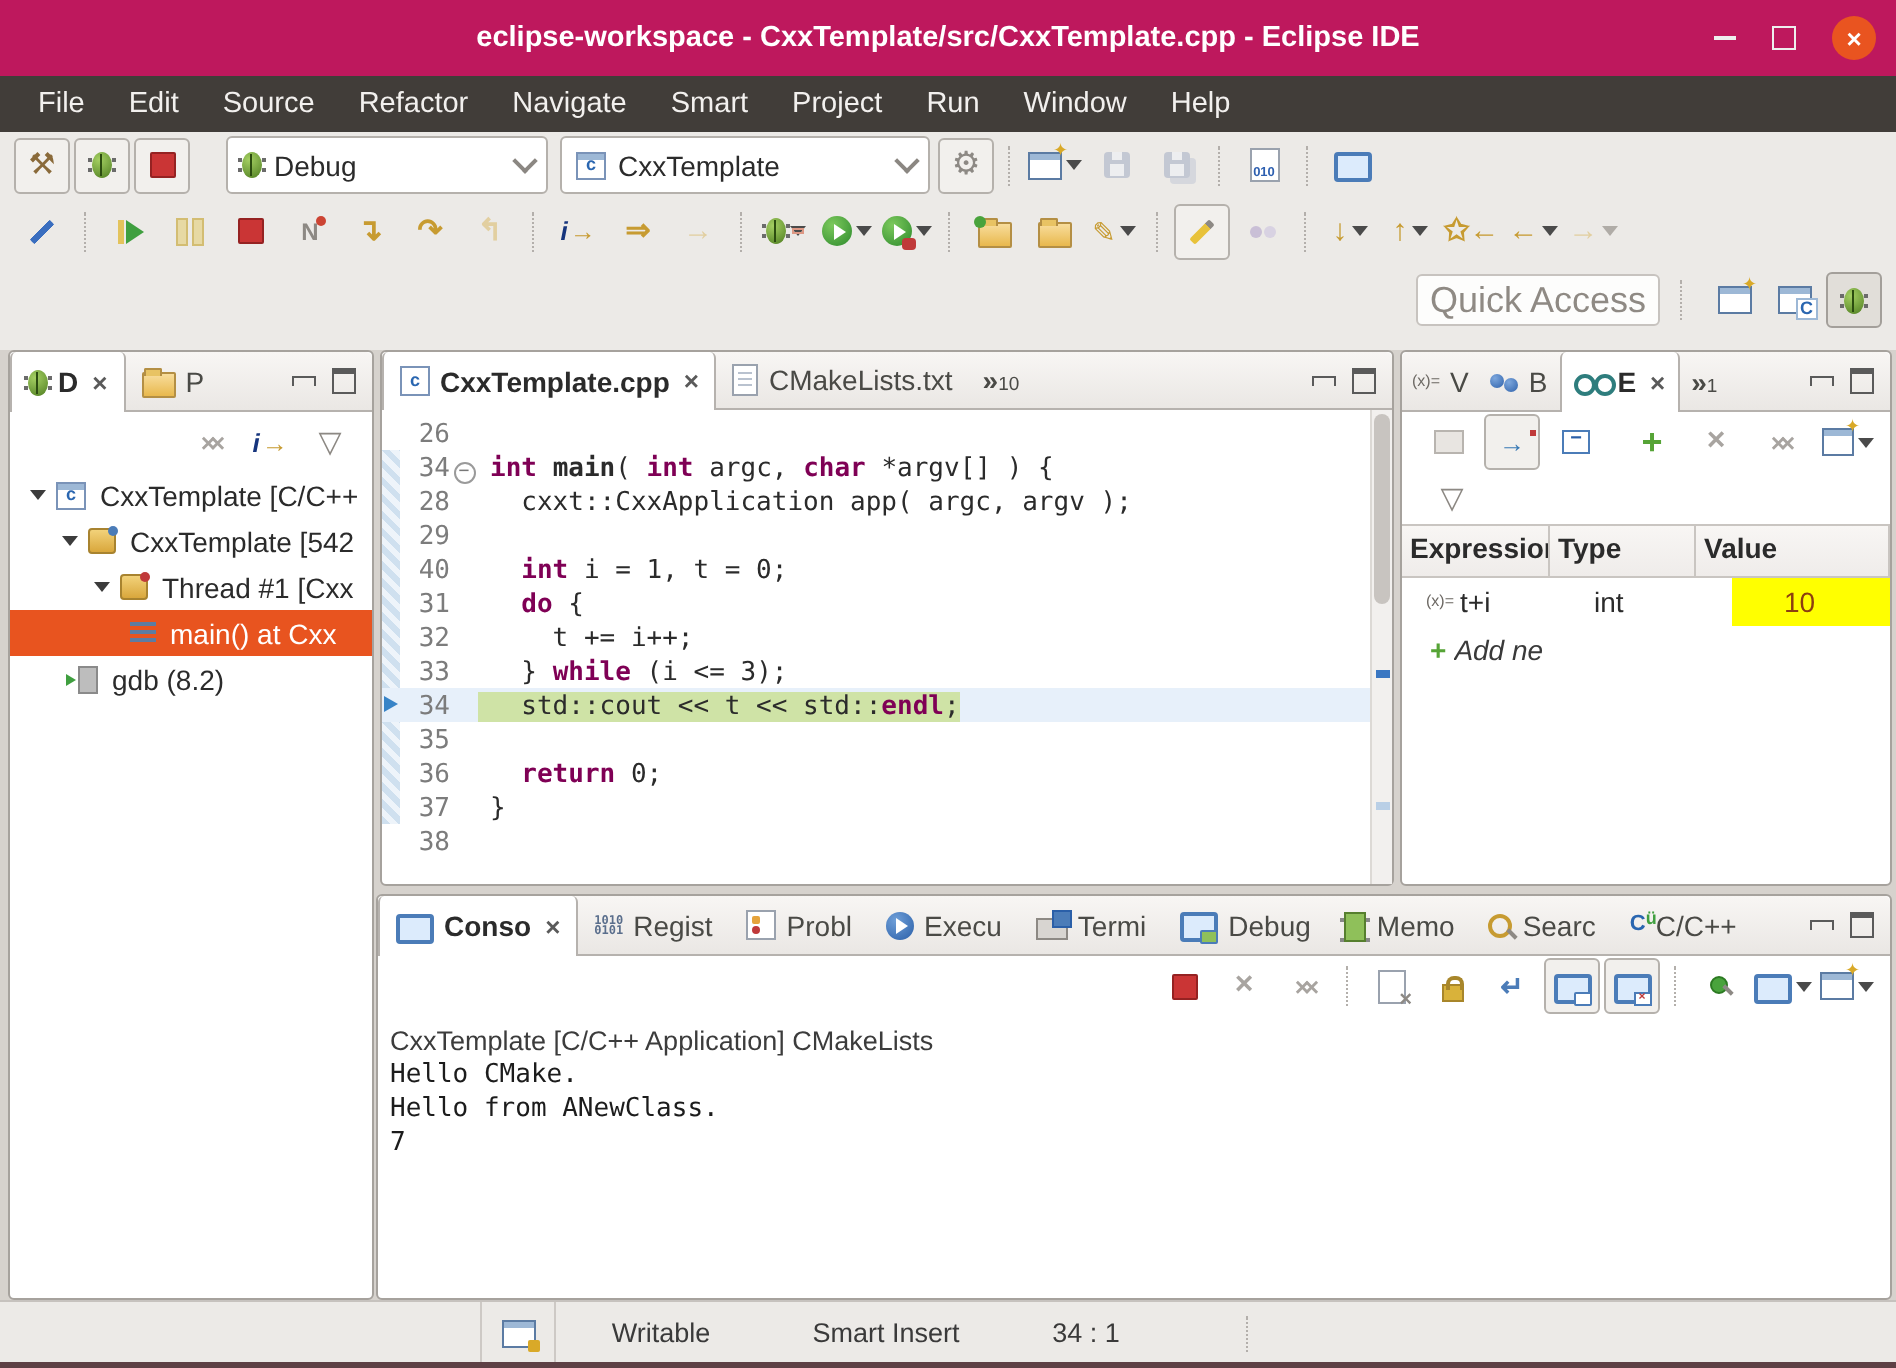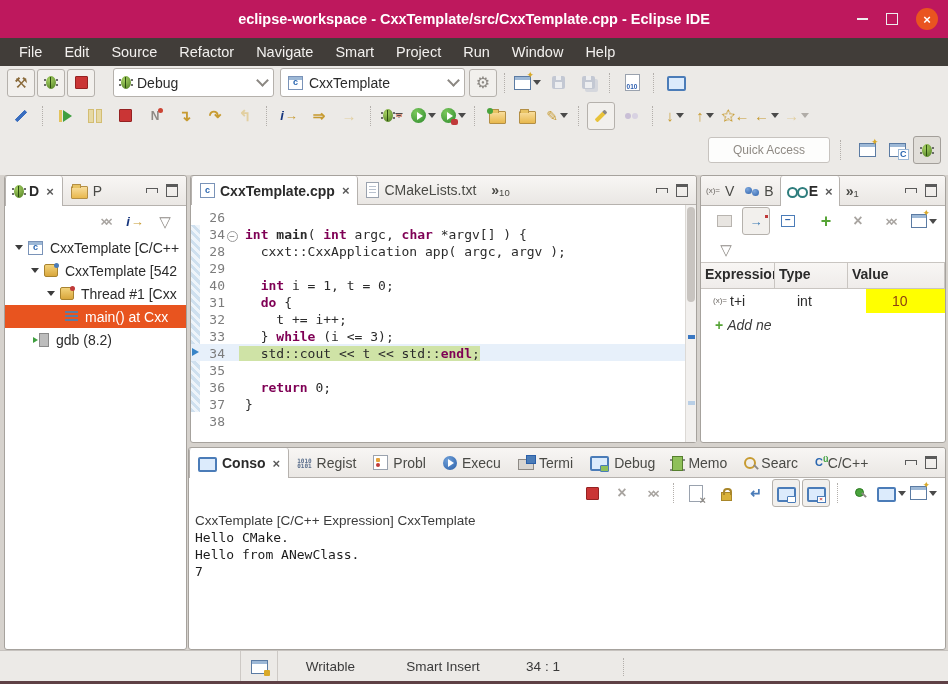--- a/index.html
+++ b/index.html
@@ -29,21 +29,21 @@
          border-top:5px solid #4a4a4a;display:inline-block;margin-left:2px}
   .caret.dim{border-top-color:#b0aca7}
   .chev{width:7px;height:7px;border-right:2px solid #8b8782;border-bottom:2px solid #8b8782;
         transform:rotate(45deg);margin:-4px 6px 0 6px}
   .combo{height:27px;background:#fff;border:1px solid #b5b1ac;border-radius:3px;display:flex;
          align-items:center;padding-left:7px;margin:0 3px}
   .combo .lbl{margin-left:6px;flex:1}
   .dash-focus{outline:1px dashed #dd9884;outline-offset:-2px}
   .quickrow{position:absolute;right:0;top:132px;height:36px;display:flex;align-items:center;padding-right:6px}
   .quick-access{width:120px;height:24px;border:1px solid #c7c3bf;border-radius:3px;background:#fdfdfc;
-                color:#8f8a84;display:flex;align-items:center;justify-content:center;font-size:12px}
+                color:#8f8a84;display:flex;align-items:center;justify-content:center;font-size:18px}
   
   .ic{display:inline-block;position:relative;vertical-align:middle;line-height:1}
   .g-gold{color:#c79b31;font-weight:bold;font-size:15px}
   .g-gold-dim{color:#e2cfa0;font-weight:bold;font-size:15px}
   .g-grey{color:#8d8984;font-size:15px}
   .ic-hammer{color:#8a6a3a;font-size:15px}
   .ic-bug{width:10px;height:13px;border-radius:50%;background:radial-gradient(circle at 35% 30%,#a4cf62,#4e7d20);
           position:relative}
   .ic-bug::after{content:"";position:absolute;left:4px;top:1px;width:1px;height:11px;background:#2c4c10}
   .ic-bug::before{content:"";position:absolute;left:-2px;top:3px;right:-2px;height:7px;
@@ -703,21 +703,21 @@
     <span class="tbtn">
         <span class="ic ic-mon"></span>
         <span class="caret"></span>
       </span>
     <span class="tbtn">
         <span class="ic ic-win badge-star"></span>
         <span class="caret"></span>
       </span>
   </div>
   <div class="cbody">
-    <div class="chead-line">CxxTemplate [C/C++ Expression] CxxTemplate</div>
+    <div class="chead-line">CxxTemplate [C/C++ Application] CMakeLists</div>
     <div>Hello CMake.</div>
     <div>Hello from ANewClass.</div>
     <div>7</div>
   </div>
 </div>
 
 <div class="statusbar">
   <span style="width:240px"></span>
   <span class="sb-sep"></span>
   <span class="tbtn" style="margin:0 4px">

